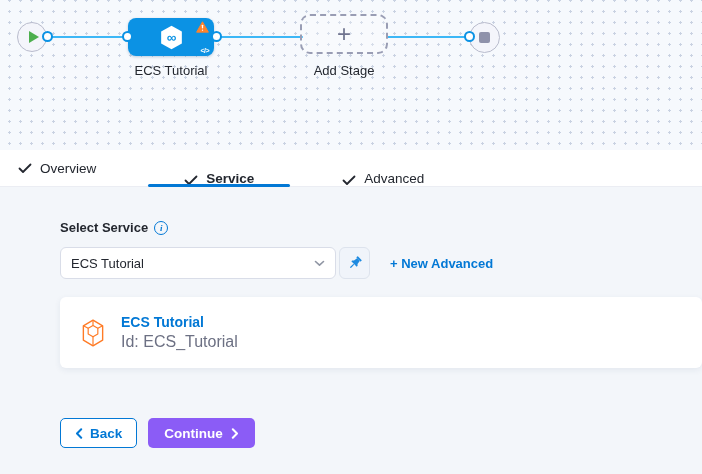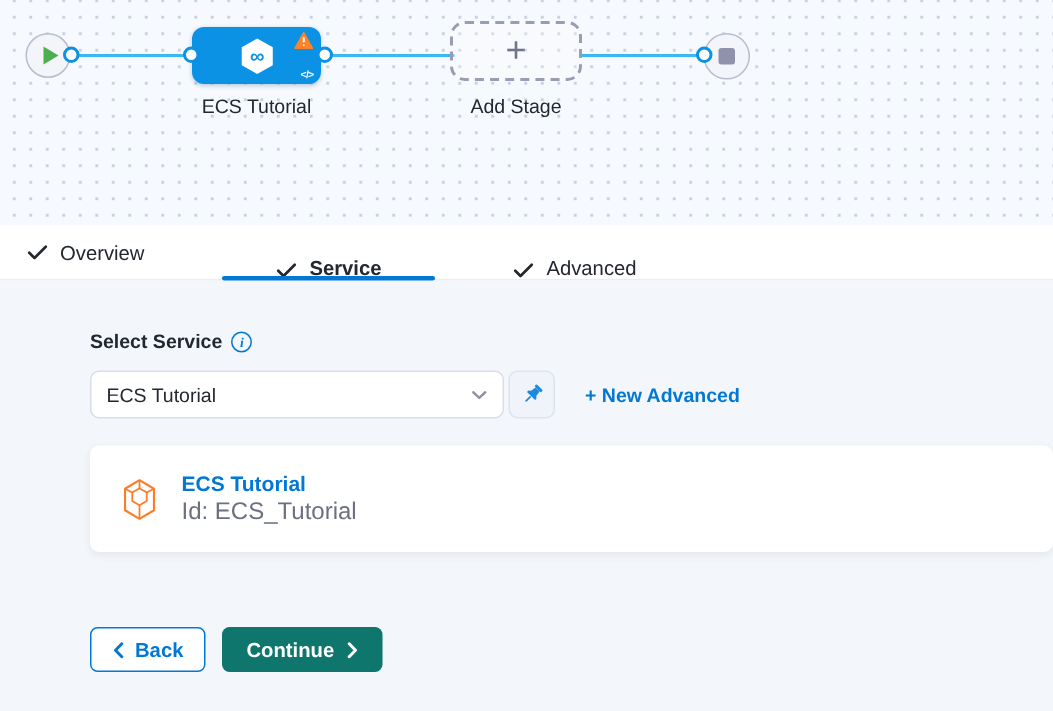--- a/index.html
+++ b/index.html
@@ -109,21 +109,21 @@
   .card-title { font-size: 14px; font-weight: 700; color: #0278d5; cursor: pointer; }
   .card-id { font-size: 16px; color: #6c7083; margin-top: 3px; }
 
   .footer { margin-top: 50px; display: flex; gap: 11px; align-items: center; }
   .btn {
     height: 30px; border-radius: 5px; display: inline-flex; align-items: center;
     font-size: 13.5px; font-weight: 700; cursor: pointer; border: none;
     font-family: "Liberation Sans", sans-serif;
   }
   .btn-back { background: #fff; border: 1.5px solid #0278d5; color: #0278d5; padding: 0 14px; gap: 7px; }
-  .btn-continue { background: #0f766e; color: #fff; padding: 0 16px; gap: 8px; }
+  .btn-continue { background: #8b5cf6; color: #fff; padding: 0 16px; gap: 8px; }
 </style>
 </head>
 <body>
 
 <div class="graph">
   <div class="edge edge1"></div>
   <div class="edge edge2"></div>
   <div class="edge edge3"></div>
 
   <div class="start-node">

